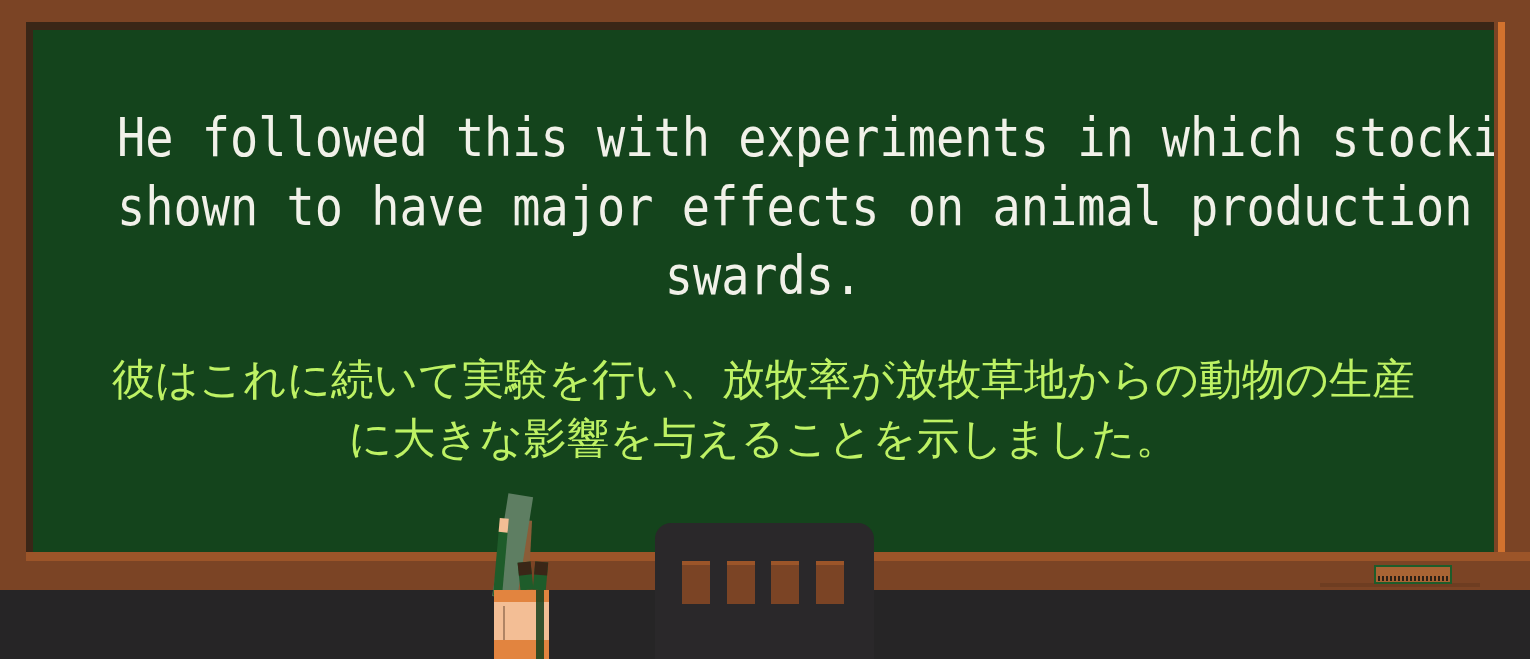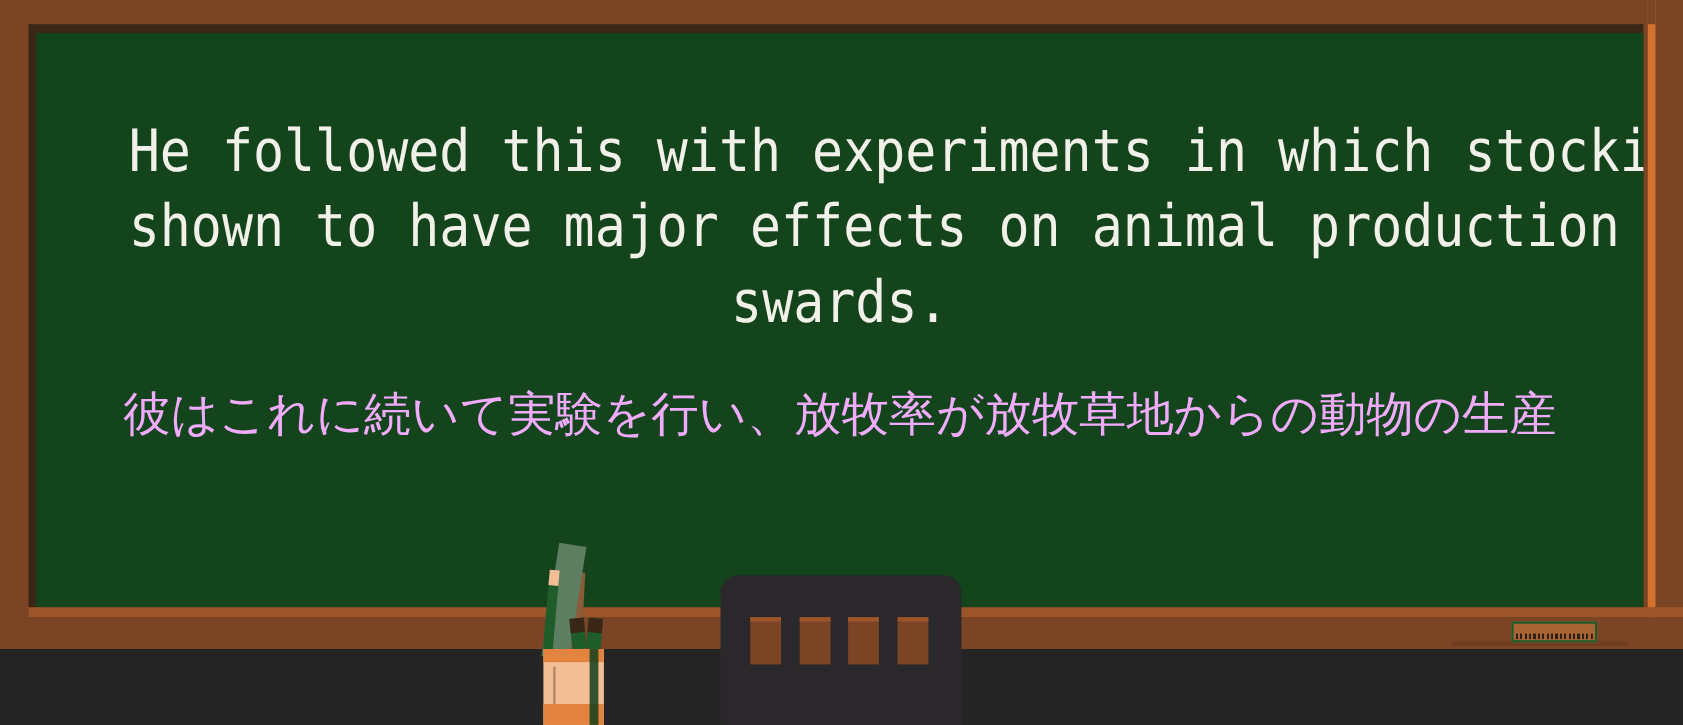--- a/index.html
+++ b/index.html
@@ -132,22 +132,22 @@
     top: 73px;
     width: 1461px;
   }
   .block-ja {
     position: absolute;
     left: 0;
     top: 320px;
     width: 1461px;
   }
   .line-ja {
-    color: #f0abfc;
-    font-family: Liberation Mono, monospace;
+    color: #bef264;
+    font-family: Liberation Sans, sans-serif;
     font-size: 43px;
     line-height: 59px;
     text-align: center;
     white-space: pre;
     letter-spacing: 0px;
   }
 
   
   .chair {
     position: absolute;
@@ -328,20 +328,21 @@
     <div class="text-layer">
 
       <div class="block-en">
         <div class="line-en">He followed this with experiments in which stocking rate was</div>
         <div class="line-en">shown to have major effects on animal production from grazed</div>
         <div class="line-en">swards.</div>
       </div>
 
       <div class="block-ja">
         <div class="line-ja">彼はこれに続いて実験を行い、放牧率が放牧草地からの動物の生産</div>
+        <div class="line-ja">に大きな影響を与えることを示しました。</div>
       </div>
 
     </div>
   </div>
 
   <div class="ledge-top"></div>
   <div class="ledge-top-left-cap"></div>
   <div class="ledge-body"></div>
 
   <div class="floor"></div>

